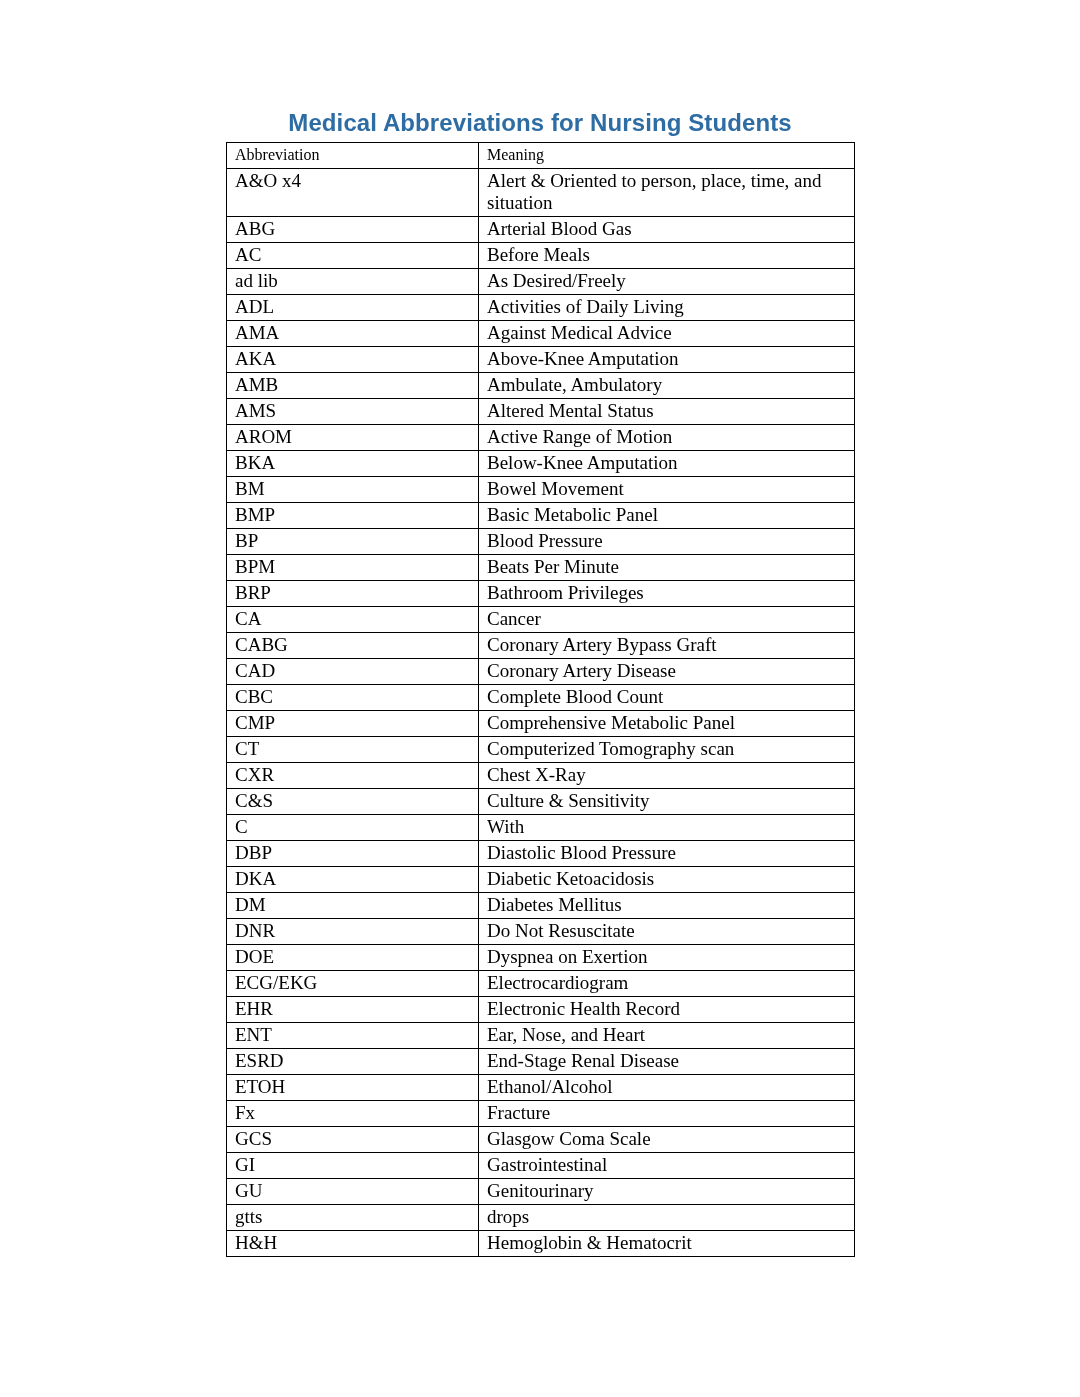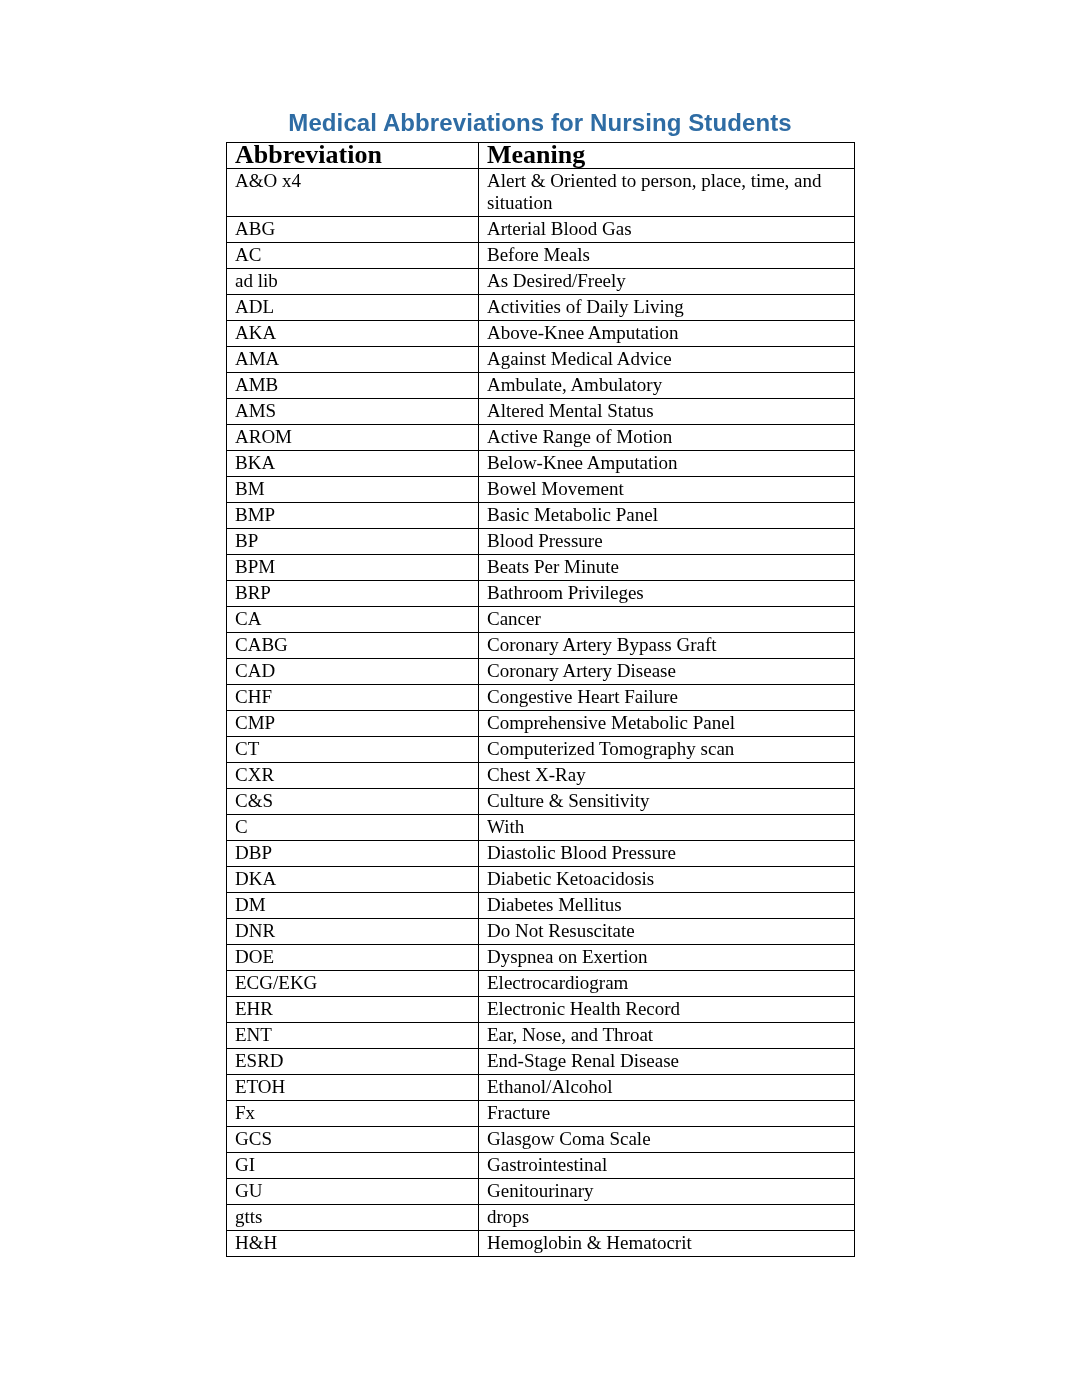--- a/index.html
+++ b/index.html
@@ -45,22 +45,22 @@
   table.abbrev td, table.abbrev th {
     border: 1px solid #000000;
     padding: 1px 0 2px 8px;
     font-size: 19px;
     line-height: 22px;
     vertical-align: top;
     text-align: left;
     font-weight: normal;
   }
   table.abbrev th {
-    font-weight: bold;
-    font-size: 26px;
+    font-weight: normal;
+    font-size: 16px;
   }
   col.c-abbrev { width: 252px; }
   col.c-meaning { width: 376px; }
 </style>
 </head>
 <body>
 
 <div class="page">
 
   <div class="doc-title">Medical Abbreviations for Nursing Students</div>
@@ -92,28 +92,28 @@
           </tr>
           <tr>
             <td>ad lib</td>
             <td>As Desired/Freely</td>
           </tr>
           <tr>
             <td>ADL</td>
             <td>Activities of Daily Living</td>
           </tr>
           <tr>
+            <td>AMA</td>
+            <td>Against Medical Advice</td>
+          </tr>
+          <tr>
             <td>AKA</td>
             <td>Above-Knee Amputation</td>
           </tr>
           <tr>
-            <td>AMA</td>
-            <td>Against Medical Advice</td>
-          </tr>
-          <tr>
             <td>AMB</td>
             <td>Ambulate, Ambulatory</td>
           </tr>
           <tr>
             <td>AMS</td>
             <td>Altered Mental Status</td>
           </tr>
           <tr>
             <td>AROM</td>
             <td>Active Range of Motion</td>
@@ -148,22 +148,22 @@
           </tr>
           <tr>
             <td>CABG</td>
             <td>Coronary Artery Bypass Graft</td>
           </tr>
           <tr>
             <td>CAD</td>
             <td>Coronary Artery Disease</td>
           </tr>
           <tr>
-            <td>CHF</td>
-            <td>Congestive Heart Failure</td>
+            <td>CBC</td>
+            <td>Complete Blood Count</td>
           </tr>
           <tr>
             <td>CMP</td>
             <td>Comprehensive Metabolic Panel</td>
           </tr>
           <tr>
             <td>CT</td>
             <td>Computerized Tomography scan</td>
           </tr>
           <tr>
@@ -201,21 +201,21 @@
           <tr>
             <td>ECG/EKG</td>
             <td>Electrocardiogram</td>
           </tr>
           <tr>
             <td>EHR</td>
             <td>Electronic Health Record</td>
           </tr>
           <tr>
             <td>ENT</td>
-            <td>Ear, Nose, and Throat</td>
+            <td>Ear, Nose, and Heart</td>
           </tr>
           <tr>
             <td>ESRD</td>
             <td>End-Stage Renal Disease</td>
           </tr>
           <tr>
             <td>ETOH</td>
             <td>Ethanol/Alcohol</td>
           </tr>
           <tr>

